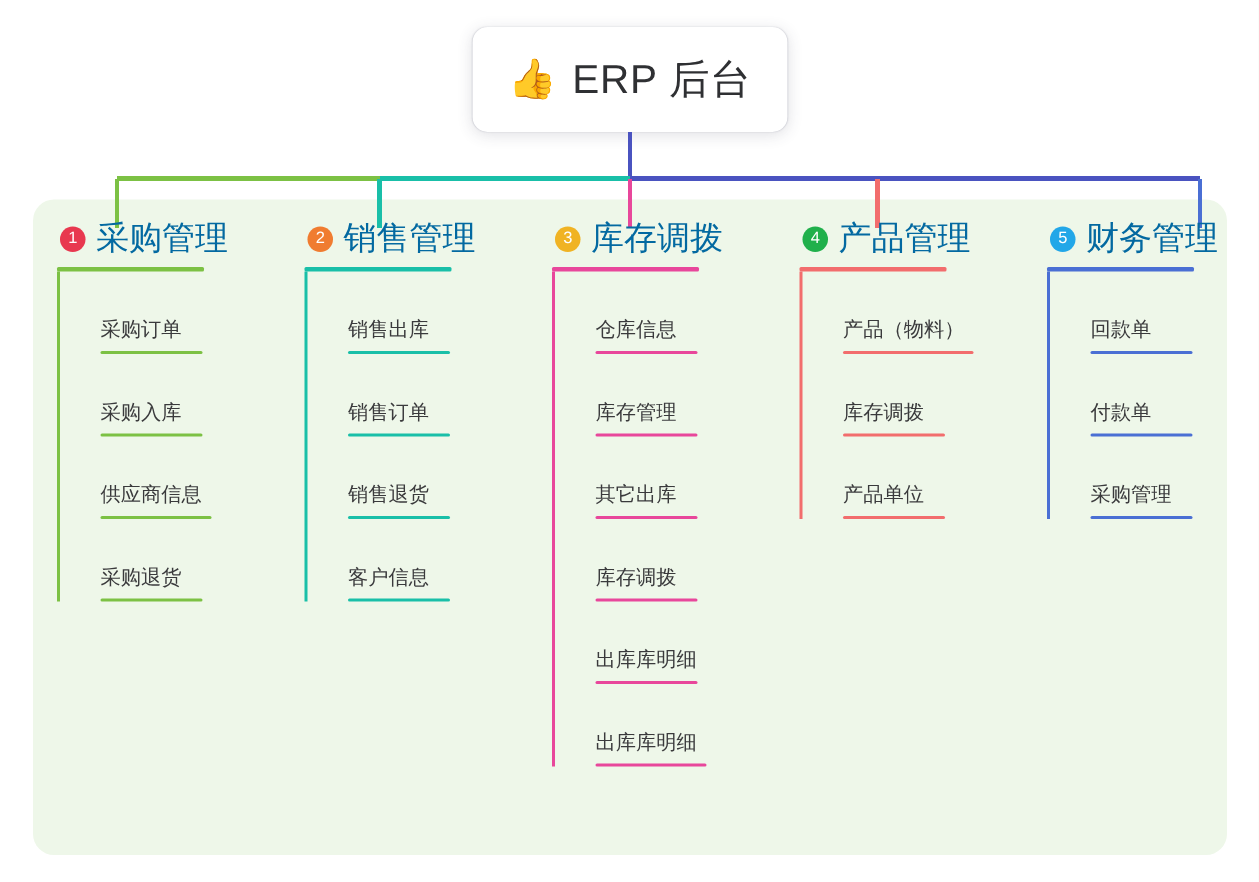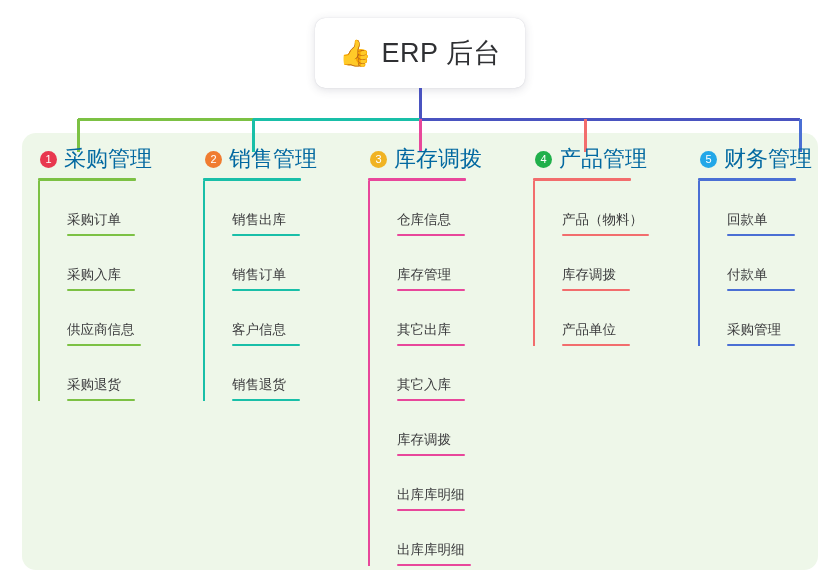--- a/index.html
+++ b/index.html
@@ -192,25 +192,25 @@
         <div class="spine" style="background: rgb(25, 191, 168);"></div>
         <div class="leaf">
           <div class="leaf-label">销售出库</div>
           <div class="leaf-rule" style="background: rgb(25, 191, 168); width: 68px;"></div>
         </div>
         <div class="leaf">
           <div class="leaf-label">销售订单</div>
           <div class="leaf-rule" style="background: rgb(25, 191, 168); width: 68px;"></div>
         </div>
         <div class="leaf">
+          <div class="leaf-label">销售退货</div>
+          <div class="leaf-rule" style="background: rgb(25, 191, 168); width: 68px;"></div>
+        </div>
+        <div class="leaf">
           <div class="leaf-label">客户信息</div>
-          <div class="leaf-rule" style="background: rgb(25, 191, 168); width: 68px;"></div>
-        </div>
-        <div class="leaf">
-          <div class="leaf-label">销售退货</div>
           <div class="leaf-rule" style="background: rgb(25, 191, 168); width: 68px;"></div>
         </div>
       </div>
     </div>
     <div class="column" style="left: 368px;">
       <div class="col-head">
         <span class="badge" style="background: rgb(240, 179, 35);">3</span>
         <span class="col-title">库存调拨</span>
       </div>
       <div class="head-rule" style="background: rgb(232, 71, 155); width: 98px;"></div>
@@ -222,24 +222,20 @@
         </div>
         <div class="leaf">
           <div class="leaf-label">库存管理</div>
           <div class="leaf-rule" style="background: rgb(232, 71, 155); width: 68px;"></div>
         </div>
         <div class="leaf">
           <div class="leaf-label">其它出库</div>
           <div class="leaf-rule" style="background: rgb(232, 71, 155); width: 68px;"></div>
         </div>
         <div class="leaf">
-          <div class="leaf-label">其它入库</div>
-          <div class="leaf-rule" style="background: rgb(232, 71, 155); width: 68px;"></div>
-        </div>
-        <div class="leaf">
           <div class="leaf-label">库存调拨</div>
           <div class="leaf-rule" style="background: rgb(232, 71, 155); width: 68px;"></div>
         </div>
         <div class="leaf">
           <div class="leaf-label">出库库明细</div>
           <div class="leaf-rule" style="background: rgb(232, 71, 155); width: 68px;"></div>
         </div>
         <div class="leaf">
           <div class="leaf-label">出库库明细</div>
           <div class="leaf-rule" style="background: rgb(232, 71, 155); width: 73.5px;"></div>

